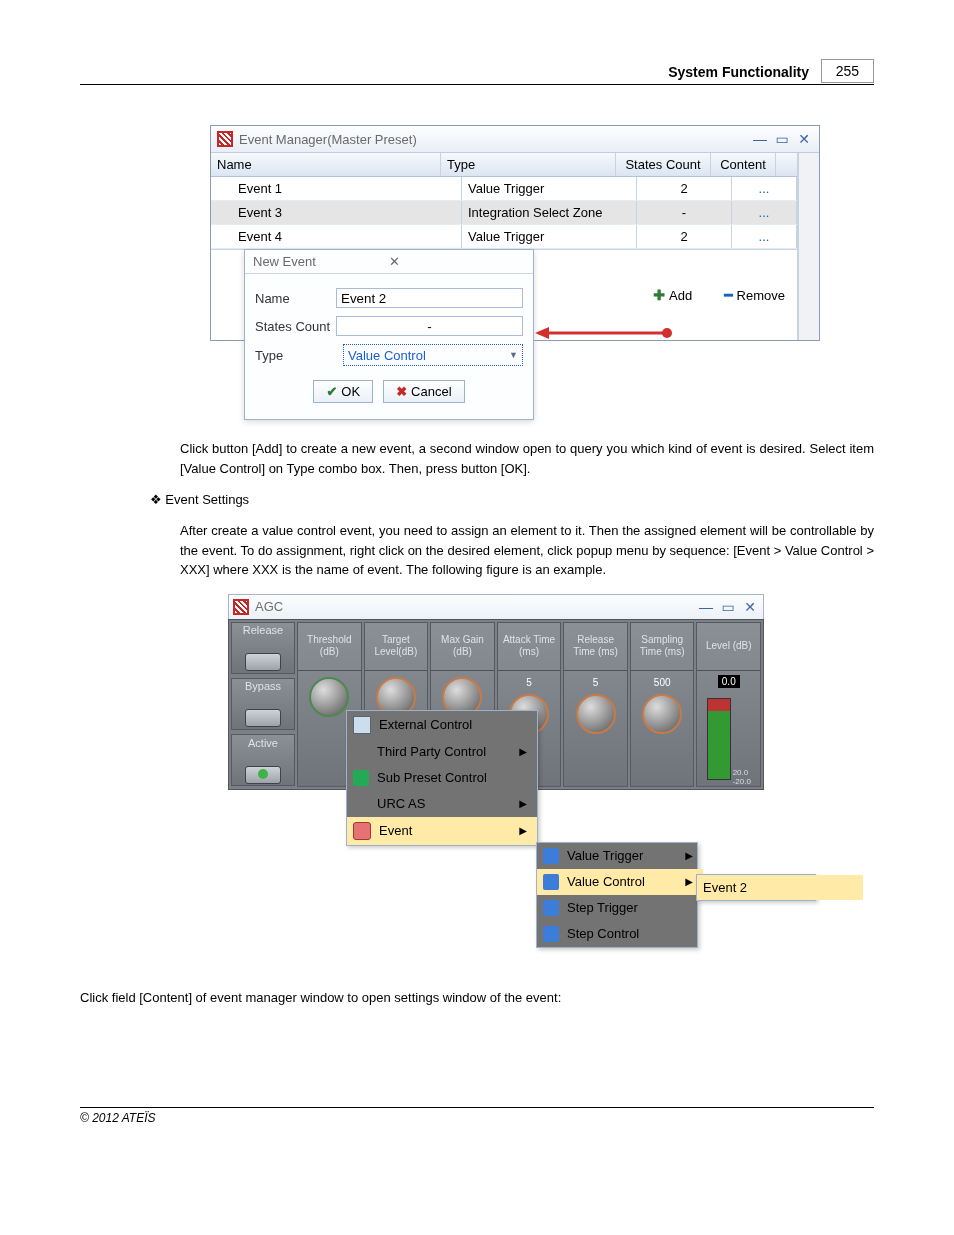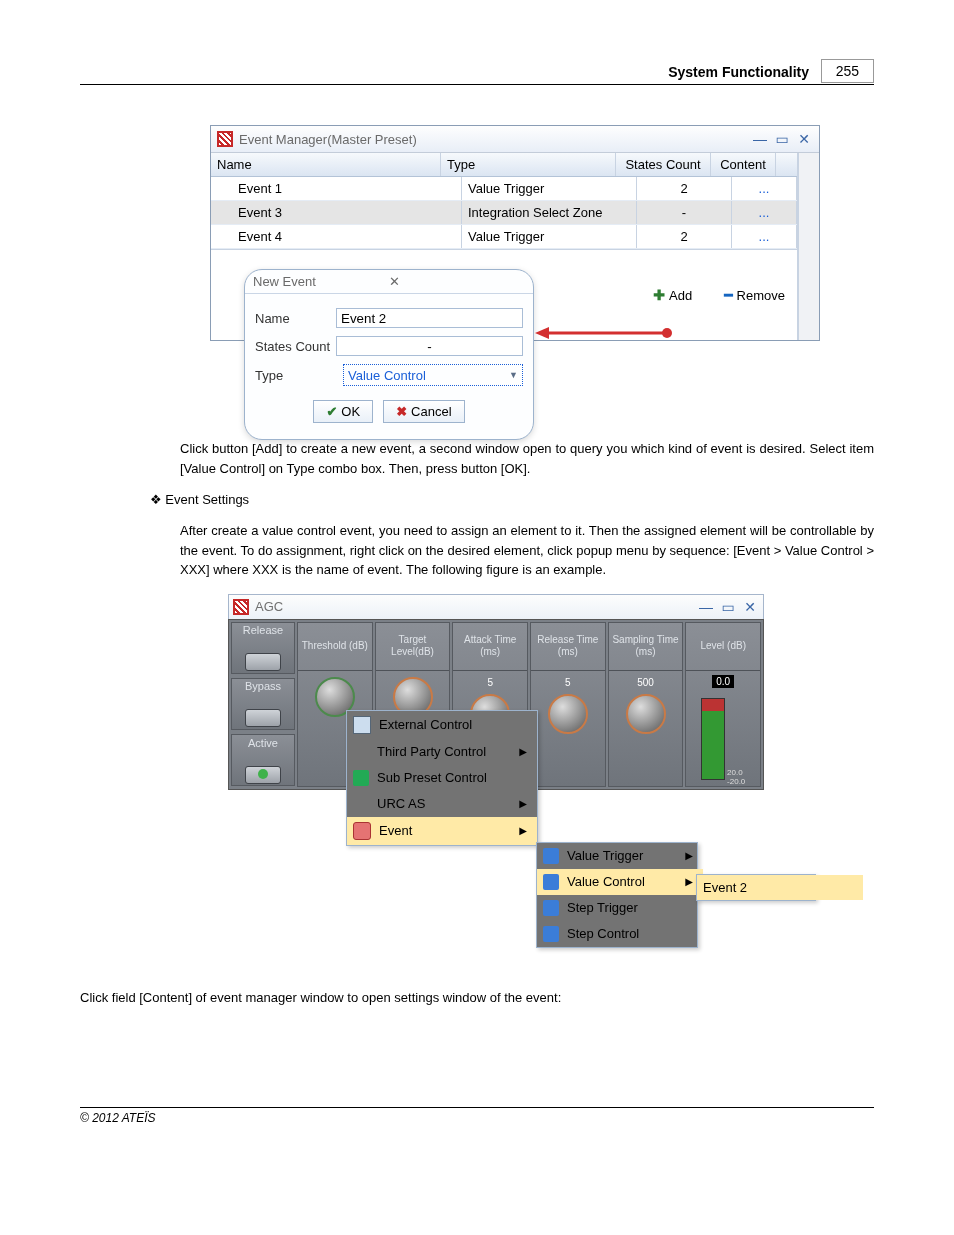--- a/index.html
+++ b/index.html
@@ -202,21 +202,21 @@
           <span class="remove-btn">
             <span class="remove-icon">━</span>
             <span>Remove</span>
           </span>
         </div>
       </div>
       <div class="grid-scroll"></div>
     </div>
   </div>
 
-  <div class="new-event" style="top:144px;left:34px;border-radius:18px;">
+  <div class="new-event" style="top:124px;left:34px;">
     <div class="ne-title">
       <span>New Event</span>
       <span class="ne-close">✕</span>
     </div>
     <div class="ne-body">
       <div class="ne-row">
         <label>Name</label>
         <input class="ne-input" value="Event 2" style="">
       </div>
       <div class="ne-row">
@@ -281,20 +281,24 @@
           <span class="side-btn green"></span>
         </div>
       </div>
       <div class="agc-grid">
         <div class="agc-col">
           <div class="hdr">Threshold (dB)</div>
           <div class="knob green"></div>
         </div>
         <div class="agc-col">
           <div class="hdr">Target Level(dB)</div>
+          <div class="knob"></div>
+        </div>
+        <div class="agc-col">
+          <div class="hdr">Max Gain (dB)</div>
           <div class="knob"></div>
         </div>
         <div class="agc-col">
           <div class="hdr">Attack Time (ms)</div>
           <div class="val">5</div>
           <div class="knob"></div>
         </div>
         <div class="agc-col">
           <div class="hdr">Release Time (ms)</div>
           <div class="val">5</div>

